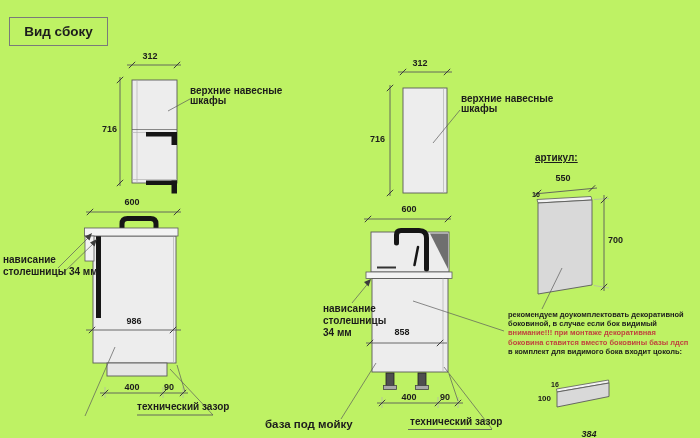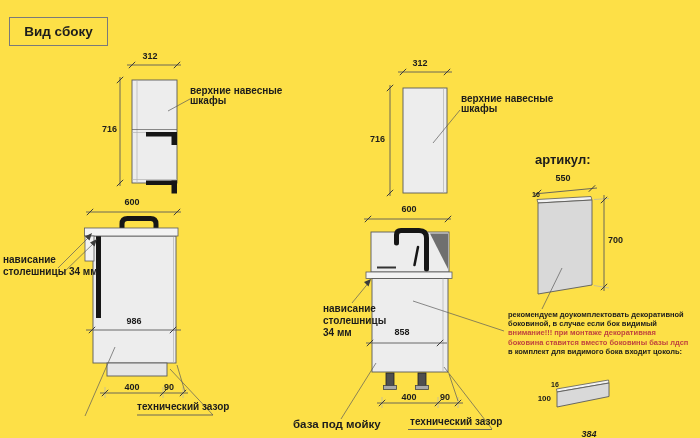--- a/index.html
+++ b/index.html
@@ -1,27 +1,27 @@
 <!DOCTYPE html>
 <html style="--color-red: #c0443e; --color-line: #5a5a5a; --color-ink: #1c1c1c; --color-cabinet_fill: #ededed; --color-counter_fill: #f3f3f3; --color-panel_fill: #d9d9d9; --color-plinth_fill: #e6e6e6; --color-dark_part: #161616; --color-shadow_gray: #6f6f6f;"><head>
 <meta charset="utf-8">
 <style>
   html,body{margin:0;padding:0;background:#ffffff;}
-  #stage{position:relative;width:700px;height:438px;background:#fde047;overflow:hidden;
+  #stage{position:relative;width:700px;height:438px;background:#bef264;overflow:hidden;
          font-family:"Liberation Sans",sans-serif;}
   #stage svg{position:absolute;left:0;top:0;}
   .t{position:absolute;font-weight:bold;color:var(--color-ink);white-space:pre-line;}
   .dim{font-size:9px;transform:translateX(-50%);white-space:nowrap;}
   .dim-r{font-size:9px;text-align:right;width:20px;white-space:nowrap;}
   .dim-l{font-size:9px;white-space:nowrap;}
   .tiny{font-size:7px;white-space:nowrap;}
   .small{font-size:10px;line-height:10px;}
   .lh12{line-height:12px;}
   .caption{font-size:11.5px;white-space:nowrap;}
-  .article{font-size:13px;white-space:nowrap;}
+  .article{font-size:10px;white-space:nowrap;text-decoration:underline;}
   .title-box{position:absolute;left:9px;top:17px;width:97px;height:27px;border:1px solid #7a7a7a;
              display:flex;align-items:center;justify-content:center;}
   .title-box .t{position:static;font-size:13.5px;}
   .note-block{position:absolute;left:508px;top:310px;width:200px;font-size:7.5px;
               line-height:9.2px;font-weight:bold;}
   .note-black{color:var(--color-ink);white-space:pre-line;}
   .note-red{color:var(--color-red);white-space:pre-line;}
   
   .ln{stroke:var(--color-line);stroke-width:.9;fill:none;}
   .thin{stroke-width:.7;}
@@ -217,21 +217,21 @@
   <div class="t small" style="left:461px;top:94px;">верхние навесные
 шкафы</div>
   <div class="t dim" style="left:409px;top:204px;">600</div>
   <div class="t small lh12" style="left:323px;top:303px;">нависание
 столешницы
 34 мм</div>
   <div class="t dim" style="left:402px;top:327px;">858</div>
   <div class="t dim" style="left:409px;top:392px;">400</div>
   <div class="t dim" style="left:445px;top:392px;">90</div>
   <div class="t small" style="left:410px;top:417px;">технический зазор</div>
-  <div class="t caption" style="left:265px;top:418px;margin-left:28px;">база под мойку</div>
+  <div class="t caption" style="left:265px;top:418px;">база под мойку</div>
 
   <div class="t article" style="left:535px;top:152px;">артикул:</div>
   <div class="t dim" style="left:563px;top:173px;">550</div>
   <div class="t tiny" style="left:532px;top:191px;">16</div>
   <div class="t dim-l" style="left:608px;top:235px;">700</div>
 
   <div class="note-block">
     <div class="note-black">рекомендуем доукомплектовать декоративной
 боковиной, в случае если бок видимый</div>
     <div class="note-red">внимание!!! при монтаже декоративная

